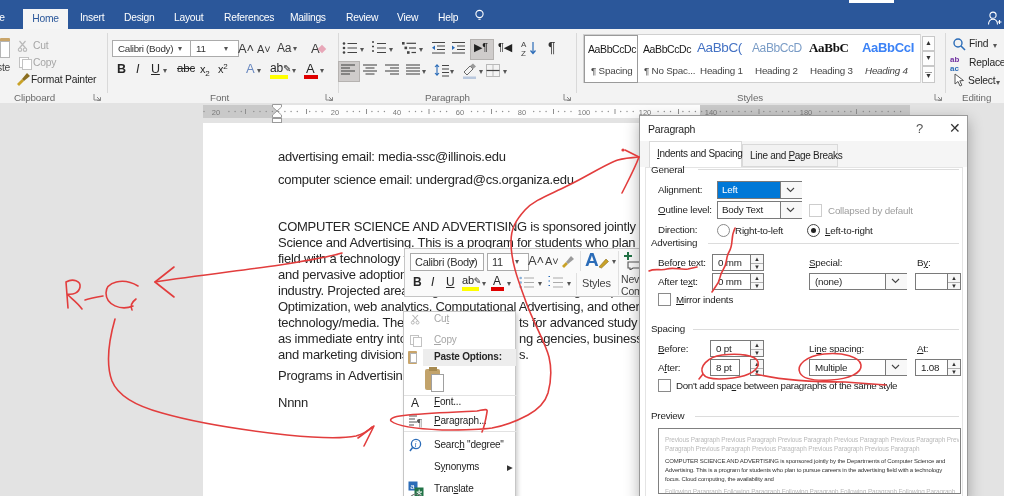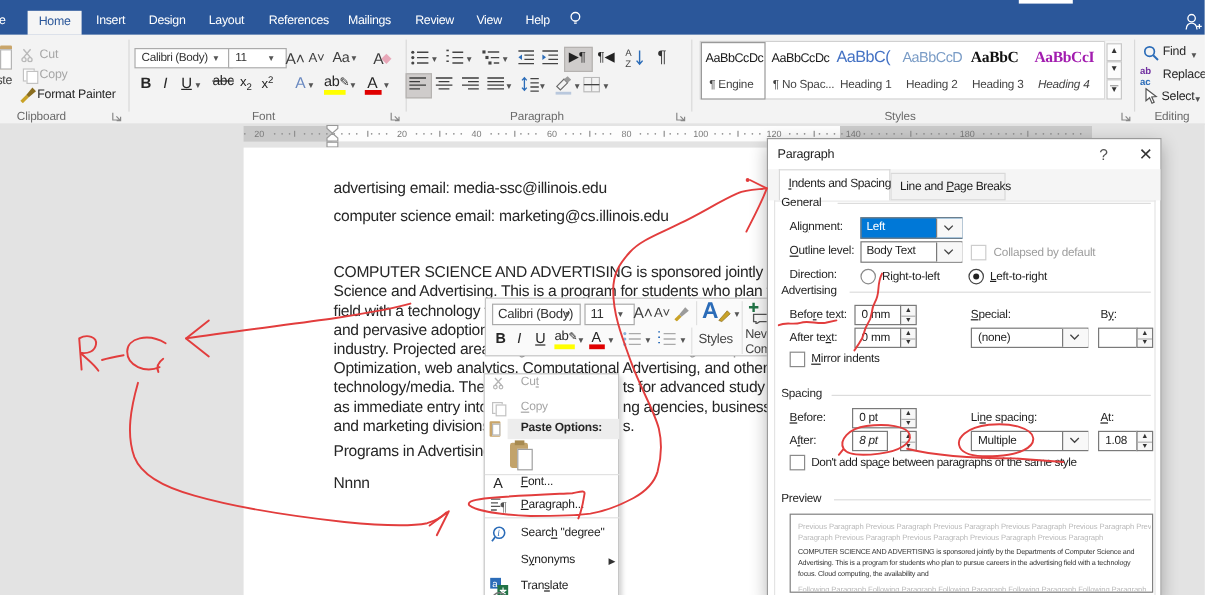--- a/index.html
+++ b/index.html
@@ -333,42 +333,42 @@
   <svg class="ic" style="left:953px;top:44px;" width="12" height="14" viewBox="0 0 12 14">
     <path d="M2 1 L2 11 L5 8.5 L7 13 L8.8 12.2 L6.8 7.8 L10.5 7.5 Z" fill="#fff" stroke="#555" stroke-width="1"></path>
   </svg>
   <div class="btxt" style="left:968px;top:46px;color:#262626;">Select</div>
   <div class="dd" style="left:996px;top:49px;">▾</div>
   <div class="glabel" style="left:962px;">Editing</div>
 </div>
 <div class="abs" id="stylecards" style="left:0;top:29px;width:1004px;height:74px;">
   <div class="ic" style="left:584px;top:6px;width:52px;height:46px;border:1px solid #9a9a9a;background:#fff;"></div>
   <div class="ic nw" style="left:588px;top:14px;font-size:10.5px;letter-spacing:-0.4px;color:#1a1a1a;">AaBbCcDc</div>
-  <div class="ic nw" style="left:591px;top:36px;font-size:9.8px;letter-spacing:-0.2px;color:#444;">¶ Engine</div>
+  <div class="ic nw" style="left:591px;top:36px;font-size:9.8px;letter-spacing:-0.2px;color:#444;">¶ Spacing</div>
   <div class="ic nw" style="left:643px;top:14px;font-size:10.5px;letter-spacing:-0.4px;color:#1a1a1a;">AaBbCcDc</div>
   <div class="ic nw" style="left:644px;top:36px;font-size:9.8px;letter-spacing:-0.2px;color:#444;">¶ No Spac...</div>
   <div class="ic nw" style="left:697px;top:11px;font-size:13.5px;letter-spacing:-0.4px;color:#4472c4;">AaBbC‌(</div>
   <div class="ic nw" style="left:700px;top:36px;font-size:9.8px;letter-spacing:-0.2px;color:#444;">Heading 1</div>
   <div class="ic nw" style="left:752px;top:12px;font-size:12px;letter-spacing:-0.4px;color:#7a9cc6;">AaBbCcD</div>
   <div class="ic nw" style="left:755px;top:36px;font-size:9.8px;letter-spacing:-0.2px;color:#444;">Heading 2</div>
   <div class="ic nw" style="left:809px;top:11px;font-size:13px;letter-spacing:-0.3px;color:#111;font-weight:bold;font-family:'Liberation Serif',serif;">AaBbC‌</div>
   <div class="ic nw" style="left:810px;top:36px;font-size:9.8px;letter-spacing:-0.2px;color:#444;">Heading 3</div>
-  <div class="ic nw" style="left:862px;top:11px;font-size:13px;letter-spacing:-0.3px;color:#a21caf;font-weight:bold;font-family:Liberation Serif, serif;">AaBbCcI</div>
+  <div class="ic nw" style="left:862px;top:11px;font-size:13px;letter-spacing:-0.3px;color:#3b82f6;font-weight:bold;font-family:Liberation Sans, sans-serif;">AaBbCcI</div>
   <div class="ic nw" style="left:865px;top:36px;font-size:9.8px;letter-spacing:-0.2px;color:#444;font-style:italic;">Heading 4</div>
   <div class="ic" style="left:920px;top:5px;width:14px;height:49px;background:#f5f5f5;border-left:1px solid #d9d9d9;"></div>
   <div class="ic" style="left:922px;top:7px;width:11px;height:13px;background:#fdfdfd;border:1px solid #c8c8c8;font-size:7px;color:#333;text-align:center;line-height:12px;">▲</div>
   <div class="ic" style="left:922px;top:22px;width:11px;height:13px;background:#fdfdfd;border:1px solid #c8c8c8;font-size:7px;color:#333;text-align:center;line-height:12px;">▼</div>
   <div class="ic" style="left:922px;top:37px;width:11px;height:15px;background:#fdfdfd;border:1px solid #c8c8c8;font-size:7px;color:#333;text-align:center;line-height:6px;">
       <span style="display:block;margin-top:2px;">—</span>
       <span style="display:block;margin-top:-2px;">▼</span>
     </div>
 </div>
 <div class="abs" id="doctext" style="left:0;top:0;width:1024px;height:496px;overflow:hidden;">
   <div class="dline" style="left:278px;top:149px;">advertising email: media-ssc@illinois.edu</div>
-  <div class="dline" style="left:278px;top:172px;">computer science email: marketing@cs.illinois.edu</div>
+  <div class="dline" style="left:278px;top:172px;">computer science email: undergrad@cs.organiza.edu</div>
   <div class="dline" style="left:278px;top:219px;">COMPUTER SCIENCE AND ADVERTISING is sponsored jointly by the Departments of Com</div>
   <div class="dline" style="left:278px;top:235px;">Science and Advertising. This is a program for students who plan to pursue careers in the ad</div>
   <div class="dline" style="left:278px;top:251px;">field with a technology focus. Cloud computing, the availability and pervasive adoption</div>
   <div class="dline" style="left:278px;top:267px;">and pervasive adoption of information technology in every sector, and emerging areas</div>
   <div class="dline" style="left:278px;top:283px;">industry. Projected areas of growth include Search Engine Optimization and other areas</div>
   <div class="dline" style="left:278px;top:299px;">Optimization, web analytics, Computational Advertising, and other emerging areas in a</div>
   <div class="dline" style="left:278px;top:315px;width:126px;overflow:hidden;">technology/media. The degree prepares students</div>
   <div class="dline" style="left:278px;top:331px;width:126px;overflow:hidden;">as immediate entry into the workforce at advertis</div>
   <div class="dline" style="left:278px;top:347px;width:126px;overflow:hidden;">and marketing divisions, and consulting organiza</div>
   <div class="dline" style="left:519px;top:315px;">ts for advanced study at the gradu</div>
@@ -535,21 +535,21 @@
   <div class="grpline" style="left:53px;top:213px;width:266px;"></div>
   <div class="dt" style="left:18px;top:227px;"><span class="u">B</span>efore:</div>
   <div class="inp" style="left:70px;top:224px;width:41px;height:17px;line-height:15px;padding-left:5px;">0 pt</div>
   <div class="spin" style="left:110px;top:224px;height:17px;">
       <div style="font-size:6px;color:#333;text-align:center;line-height:8px;">▲</div>
       <div style="font-size:6px;color:#333;text-align:center;line-height:7px;border-top:1px solid #b0b0b0;">▼</div>
     </div>
   <div class="dt" style="left:169px;top:227px;">Li<span class="u">n</span>e spacing:</div>
   <div class="dt" style="left:277px;top:227px;"><span class="u">A</span>t:</div>
   <div class="dt" style="left:18px;top:246px;">A<span class="u">f</span>ter:</div>
-  <div class="inp" style="left:70px;top:243px;width:30px;height:17px;line-height:15px;padding-left:5px;font-style:italic;">8 pt</div>
+  <div class="inp" style="left:70px;top:243px;width:30px;height:17px;line-height:15px;padding-left:5px;">8 pt</div>
   <div class="spin" style="left:110px;top:243px;height:17px;">
       <div style="font-size:6px;color:#333;text-align:center;line-height:8px;">▲</div>
       <div style="font-size:6px;color:#333;text-align:center;line-height:7px;border-top:1px solid #b0b0b0;">▼</div>
     </div>
   <div class="inp" style="left:169px;top:243px;width:98px;height:17px;line-height:15px;padding-left:5px;">Multiple</div>
   <div class="ic" style="left:245px;top:244px;width:21px;height:15px;background:#f8f8f8;border-left:1px solid #7a7a7a;"></div>
   <svg class="ic" style="left:251px;top:248px;" width="9" height="6" viewBox="0 0 9 6">
       <path d="M1 1 L4.5 4.5 L8 1" stroke="#444" stroke-width="1.1" fill="none"></path>
     </svg>
   <div class="inp" style="left:275px;top:243px;width:33px;height:17px;line-height:15px;padding-left:5px;">1.08</div>

